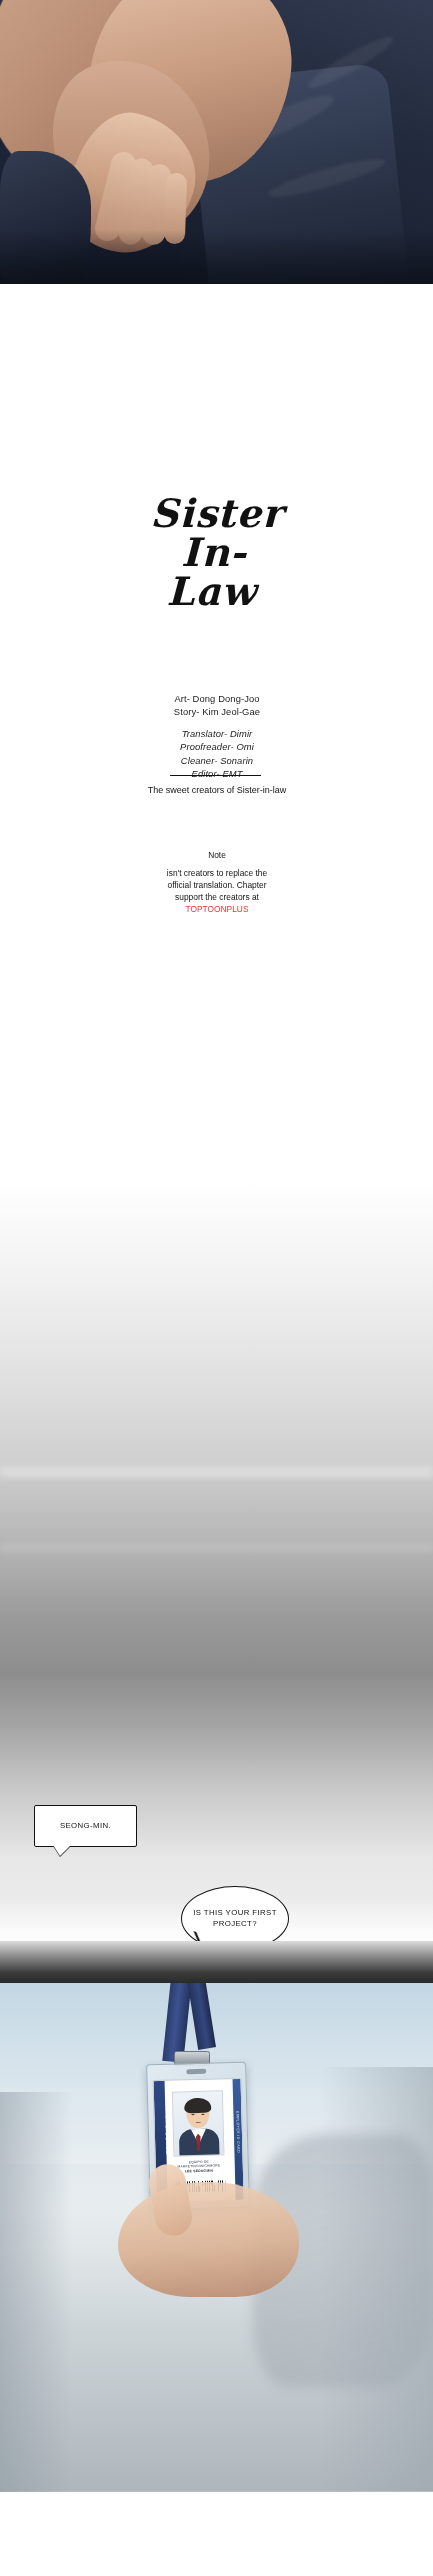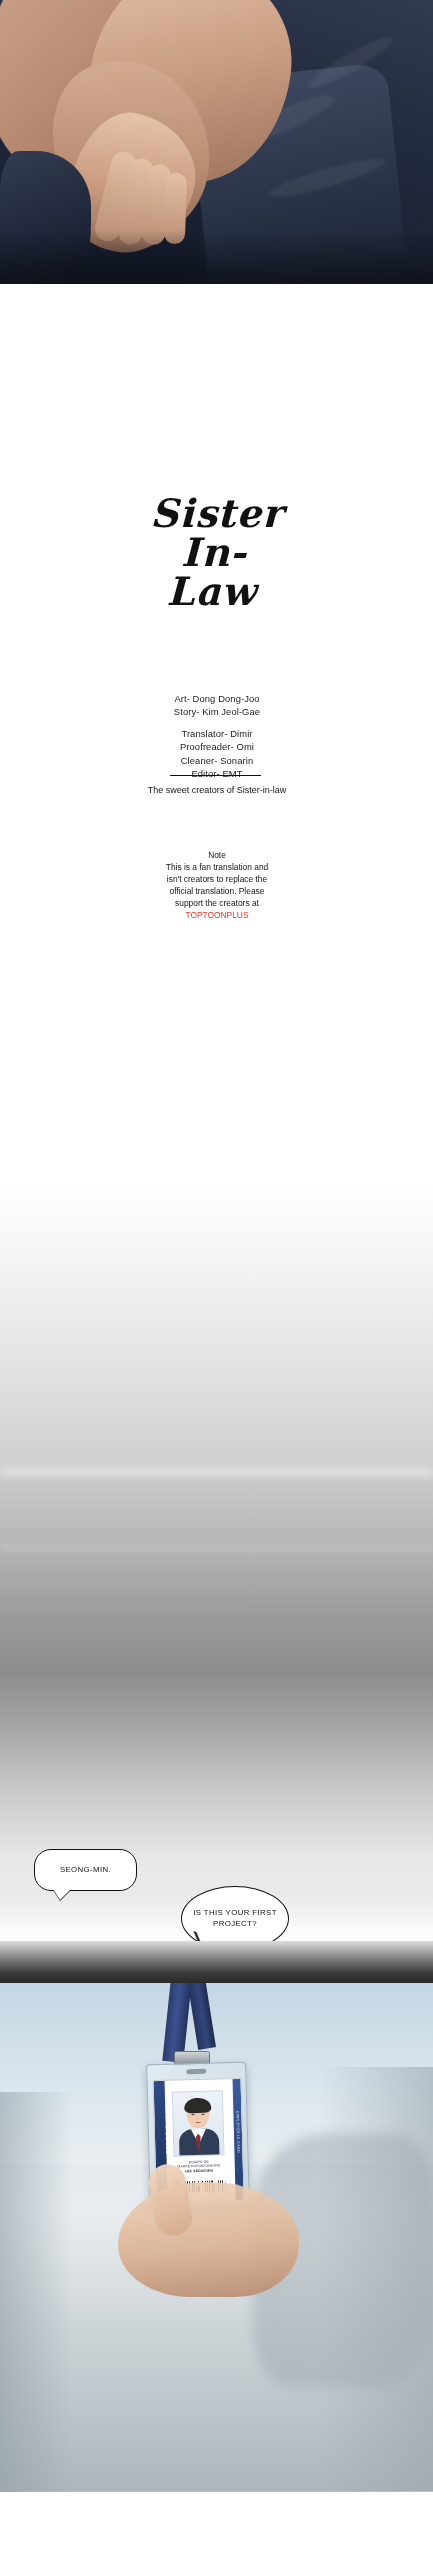--- a/index.html
+++ b/index.html
@@ -141,21 +141,21 @@
     position: absolute;
     left: 0; top: 692px;
     width: 434px;
     text-align: center;
     font-size: 9.4px;
     line-height: 1.42;
     color: #1c1c1c;
     letter-spacing: 0.1px;
   }
   .credits .grp { margin-bottom: 8.4px; }
-  .credits .grp:last-child { margin-bottom: 0; }
+  .credits .grp:last-child { margin-bottom: 0; font-style: italic; }
 
   
   .divider {
     position: absolute;
     left: 170px; top: 775px;
     width: 91px; height: 0.6px;
     background: #111;
   }
 
   
@@ -173,21 +173,21 @@
   
   .note {
     position: absolute;
     left: 0; top: 850px;
     width: 434px;
     text-align: center;
     font-size: 8.4px;
     line-height: 1.42;
     color: #141414;
   }
-  .note .note-head { margin-bottom: 0; }
+  .note .note-head { margin-bottom: 6px; }
   .note .brand { color: #e03a2f; }
 
   
   .panel-grad {
     position: absolute;
     left: 0; top: 1183px;
     width: 434px; height: 778px;
     background: linear-gradient(180deg,
       #ffffff 0%,
       #f4f4f4 10%,
@@ -235,22 +235,21 @@
     font-size: 7.8px;
     line-height: 1.3;
     letter-spacing: 0.4px;
     display: flex;
     align-items: center;
     justify-content: center;
   }
   .bubble-1 {
     left: 34px; top: 1805px;
     width: 101px; height: 40px;
-    border-radius: 17px;
-    margin-top: 44px;
+    border-radius: 2px;
   }
   .bubble-1 .tail {
     position: absolute;
     left: 18px; bottom: -9.7px;
     width: 0; height: 0;
     border-left: 7.2px solid transparent;
     border-right: 11px solid transparent;
     border-top: 11px solid #ffffff;
     filter: drop-shadow(0 1.2px 0 #111);
   }
@@ -551,23 +550,22 @@
   </div>
 
   <div class="divider"></div>
 
   <div class="chapter">
     <div class="ch-sub">The sweet creators of Sister-in-law</div>
   </div>
 
   <div class="note">
     <div class="note-head">Note</div>
-    <div>This is a fan translation and</div>
     <div>isn't creators to replace the</div>
-    <div>official translation. Please</div>
+    <div>official translation. Chapter</div>
     <div>support the creators at</div>
     <div class="brand">TOPTOONPLUS</div>
   </div>
 
   <div class="panel-grad">
     <div class="streak streak1"></div>
     <div class="streak streak2"></div>
     <div class="dark-band"></div>
   </div>
 

